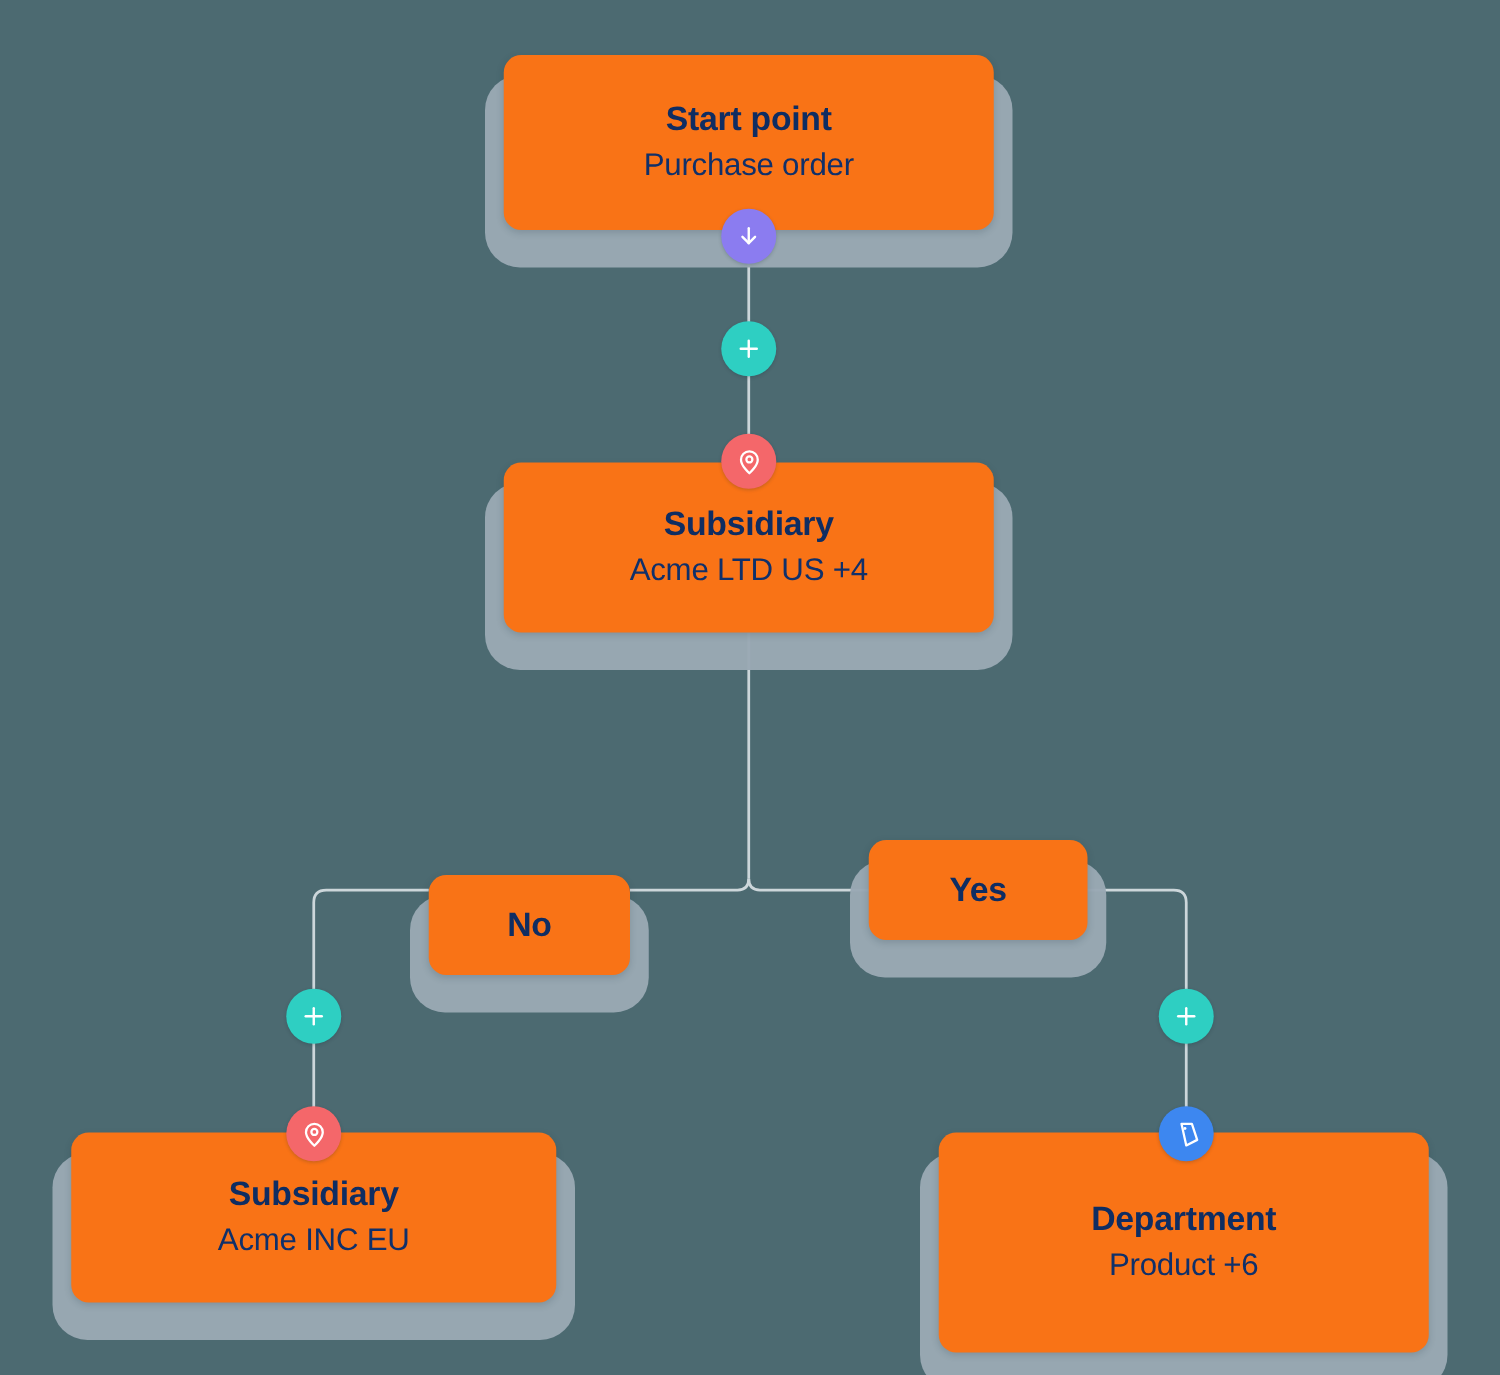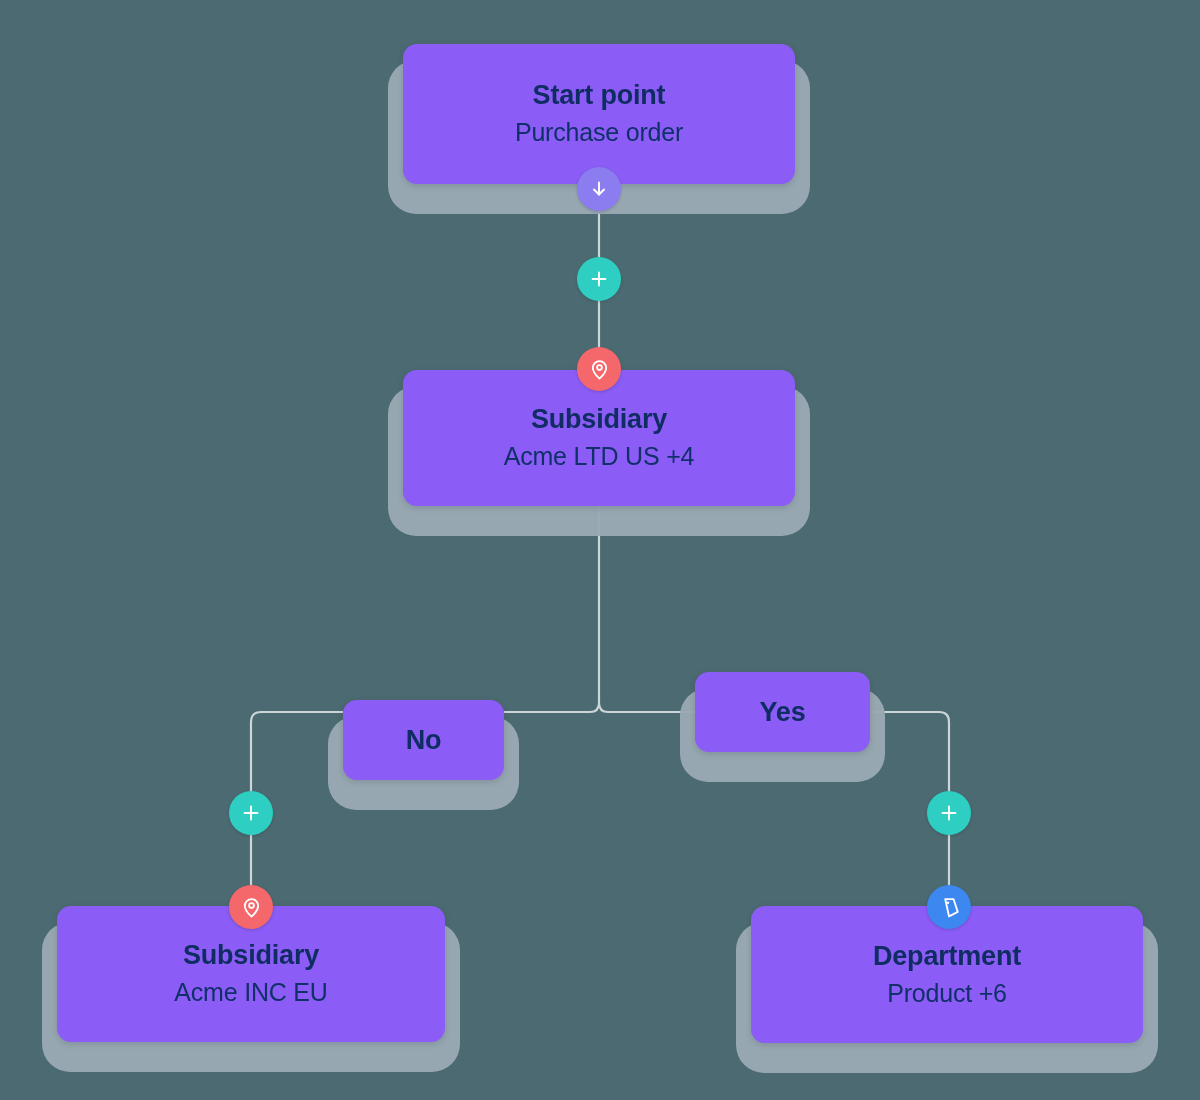--- a/index.html
+++ b/index.html
@@ -56,21 +56,21 @@
     background: #9aa9b4;
     border-radius: 28px;
     filter: blur(0.4px);
     opacity: .97;
     z-index: 0;
   }
 
   .node .card {
     position: relative;
     z-index: 1;
-    background: #8b5cf6;
+    background: #f97316;
     border-radius: 14px;
     width: 100%;
     height: 100%;
     display: flex;
     flex-direction: column;
     align-items: center;
     justify-content: center;
     box-shadow: 0 2px 6px rgba(30,50,60,.18);
   }
 
@@ -95,21 +95,21 @@
     font-size: 27px;
     letter-spacing: -0.2px;
   }
 
   
   #node-start      { left: 403px; top: 44px;  width: 392px; height: 140px; }
   #node-subsidiary { left: 403px; top: 370px; width: 392px; height: 136px; }
   #node-no         { left: 343px; top: 700px; width: 161px; height: 80px; }
   #node-yes        { left: 695px; top: 672px; width: 175px; height: 80px; }
   #node-sub-eu     { left: 57px;  top: 906px; width: 388px; height: 136px; }
-  #node-department { left: 751px; top: 906px; width: 392px; height: 137px; }
+  #node-department { left: 751px; top: 906px; width: 392px; height: 176px; }
 
   
   .badge {
     position: absolute;
     width: 44px;
     height: 44px;
     border-radius: 50%;
     display: flex;
     align-items: center;
     justify-content: center;

